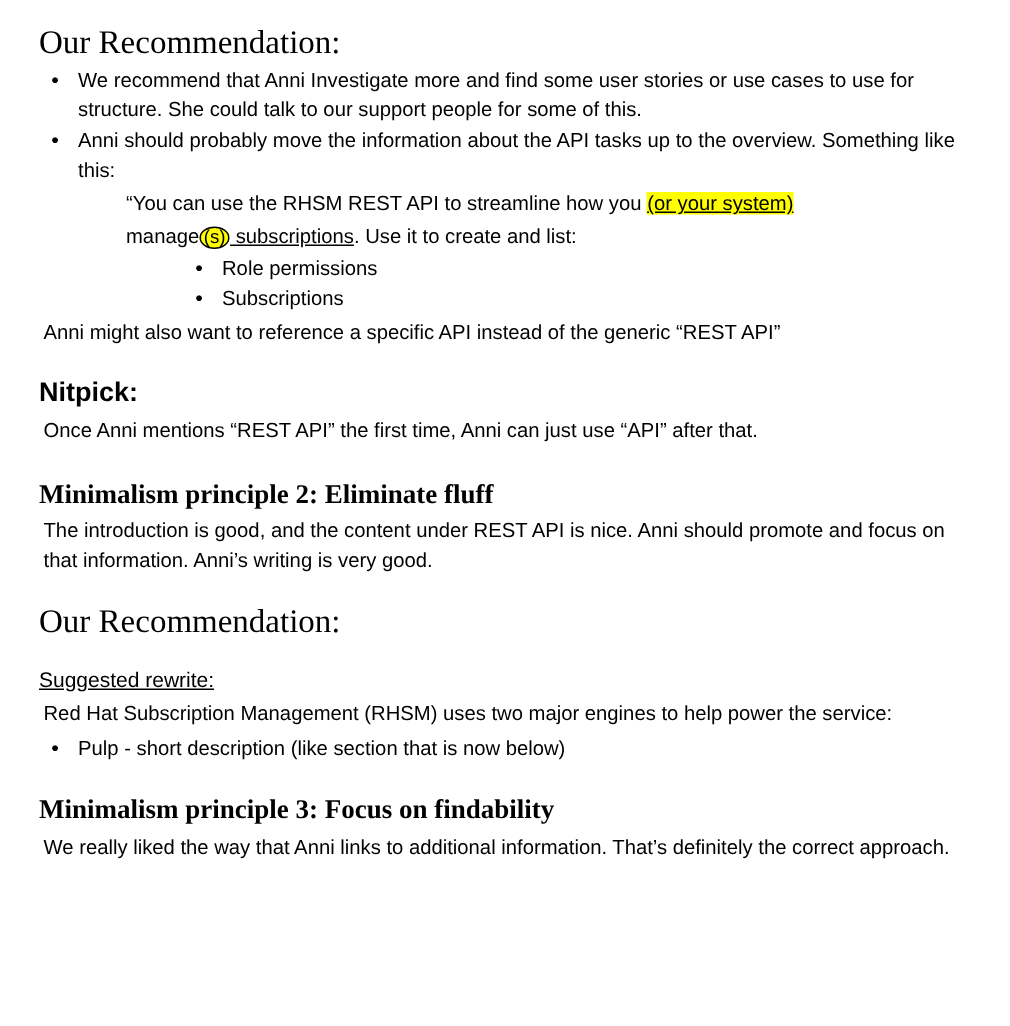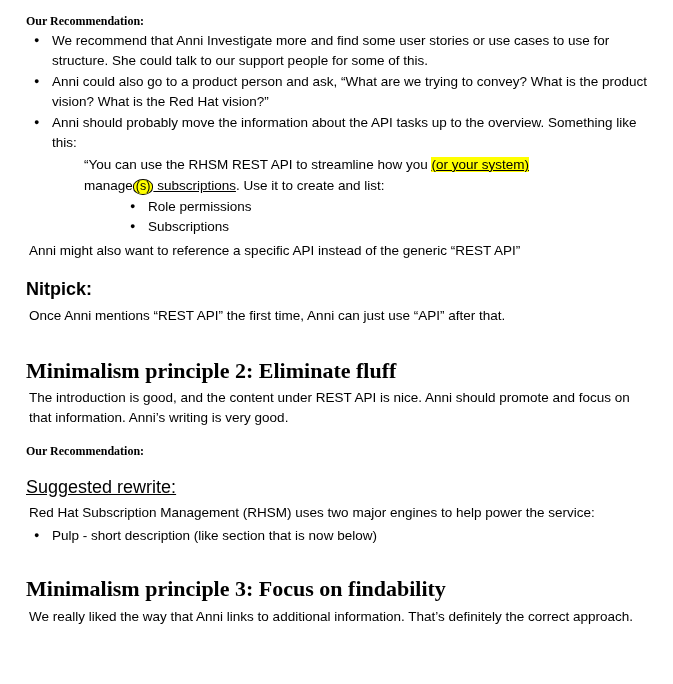--- a/index.html
+++ b/index.html
@@ -16,30 +16,30 @@
     line-height: 1.45;
     overflow: hidden;
   }
   .page {
     padding: 14px 18px 0 26px;
     box-sizing: border-box;
     width: 673px;
   }
   .h-serif {
     font-family: "Liberation Serif", serif;
-    font-weight: bold;
-    font-size: 12px;
+    font-weight: normal;
+    font-size: 22px;
     margin: 0 0 2px 0;
     line-height: 1.25;
   }
   .h-serif-big {
     font-family: "Liberation Serif", serif;
     font-weight: bold;
-    font-size: 22px;
-    margin: 12px 0 2px 0;
+    font-size: 18px;
+    margin: 2px 0 2px 0;
     line-height: 1.3;
   }
   .h-bold {
     font-weight: bold;
     font-size: 18px;
     margin: 0;
     line-height: 1.45;
   }
   p.body {
     margin: 3px;
@@ -110,21 +110,20 @@
 </style>
 </head>
 <body>
 
 <div class="page">
 
   <h2 class="h-serif">Our Recommendation:</h2>
 
   <ul class="bullets lvl1">
     <li>We recommend that Anni Investigate more and find some user stories or use cases to use for structure. She could talk to our support people for some of this.</li>
-    <li>Anni could also go to a product person and ask,  “What are we trying to convey? What is the product vision? What is the Red Hat vision?”</li>
     <li>Anni should probably move the information about the API tasks up to the overview. Something like this:</li>
   </ul>
 
   <div class="quote-block">
     <div><span>“You can use the RHSM REST API to  streamline how you </span><span class="hl u">(or your system)</span></div>
     <div><span>manage</span><span class="circle-s">(s)</span><span class="u"> subscriptions</span><span>. Use it to create and list:</span></div>
     <ul class="sub-ul lvl2" style="margin-left:38px;">
       <li>Role permissions</li>
       <li>Subscriptions</li>
     </ul>
@@ -141,21 +140,21 @@
 
   <h2 class="h-serif-big">Minimalism principle 2: Eliminate fluff</h2>
   <p class="body">The introduction is good, and the content under REST API is nice. Anni should promote and focus on that information. Anni’s writing is very good.</p>
 
   <div class="gap-md"></div>
 
   <h2 class="h-serif">Our Recommendation:</h2>
 
   <div class="gap-md"></div>
 
-  <h3 class="h-bold u" style="font-weight:normal;font-size:18px;">Suggested rewrite:</h3>
+  <h3 class="h-bold u" style="font-weight:normal;font-size:14px;">Suggested rewrite:</h3>
   <p class="body">Red Hat Subscription Management (RHSM) uses two major engines to help power the service:</p>
   <ul class="bullets lvl1">
     <li>Pulp - short description (like section that is now below)</li>
   </ul>
 
   <div class="gap-lg"></div>
 
   <h2 class="h-serif-big">Minimalism principle 3: Focus on findability</h2>
   <p class="body">We really liked the way that Anni links to additional information. That’s definitely the correct approach.</p>
 

